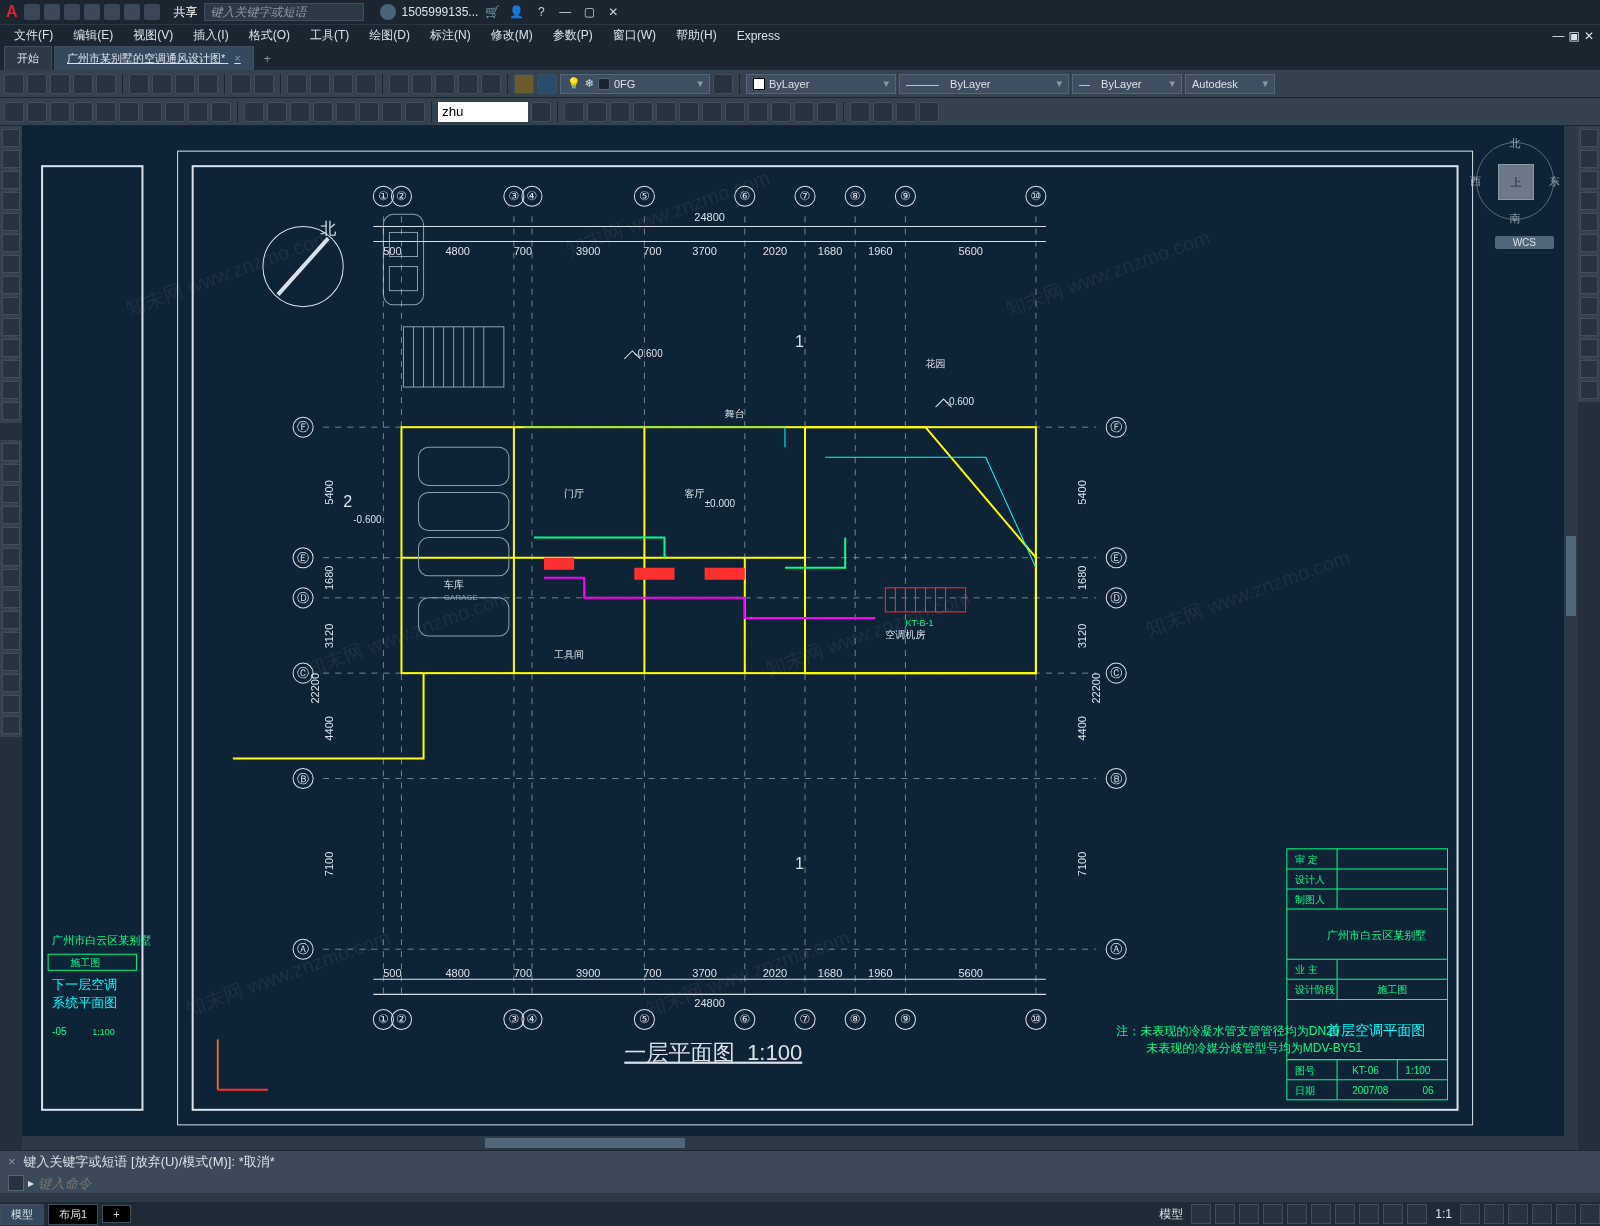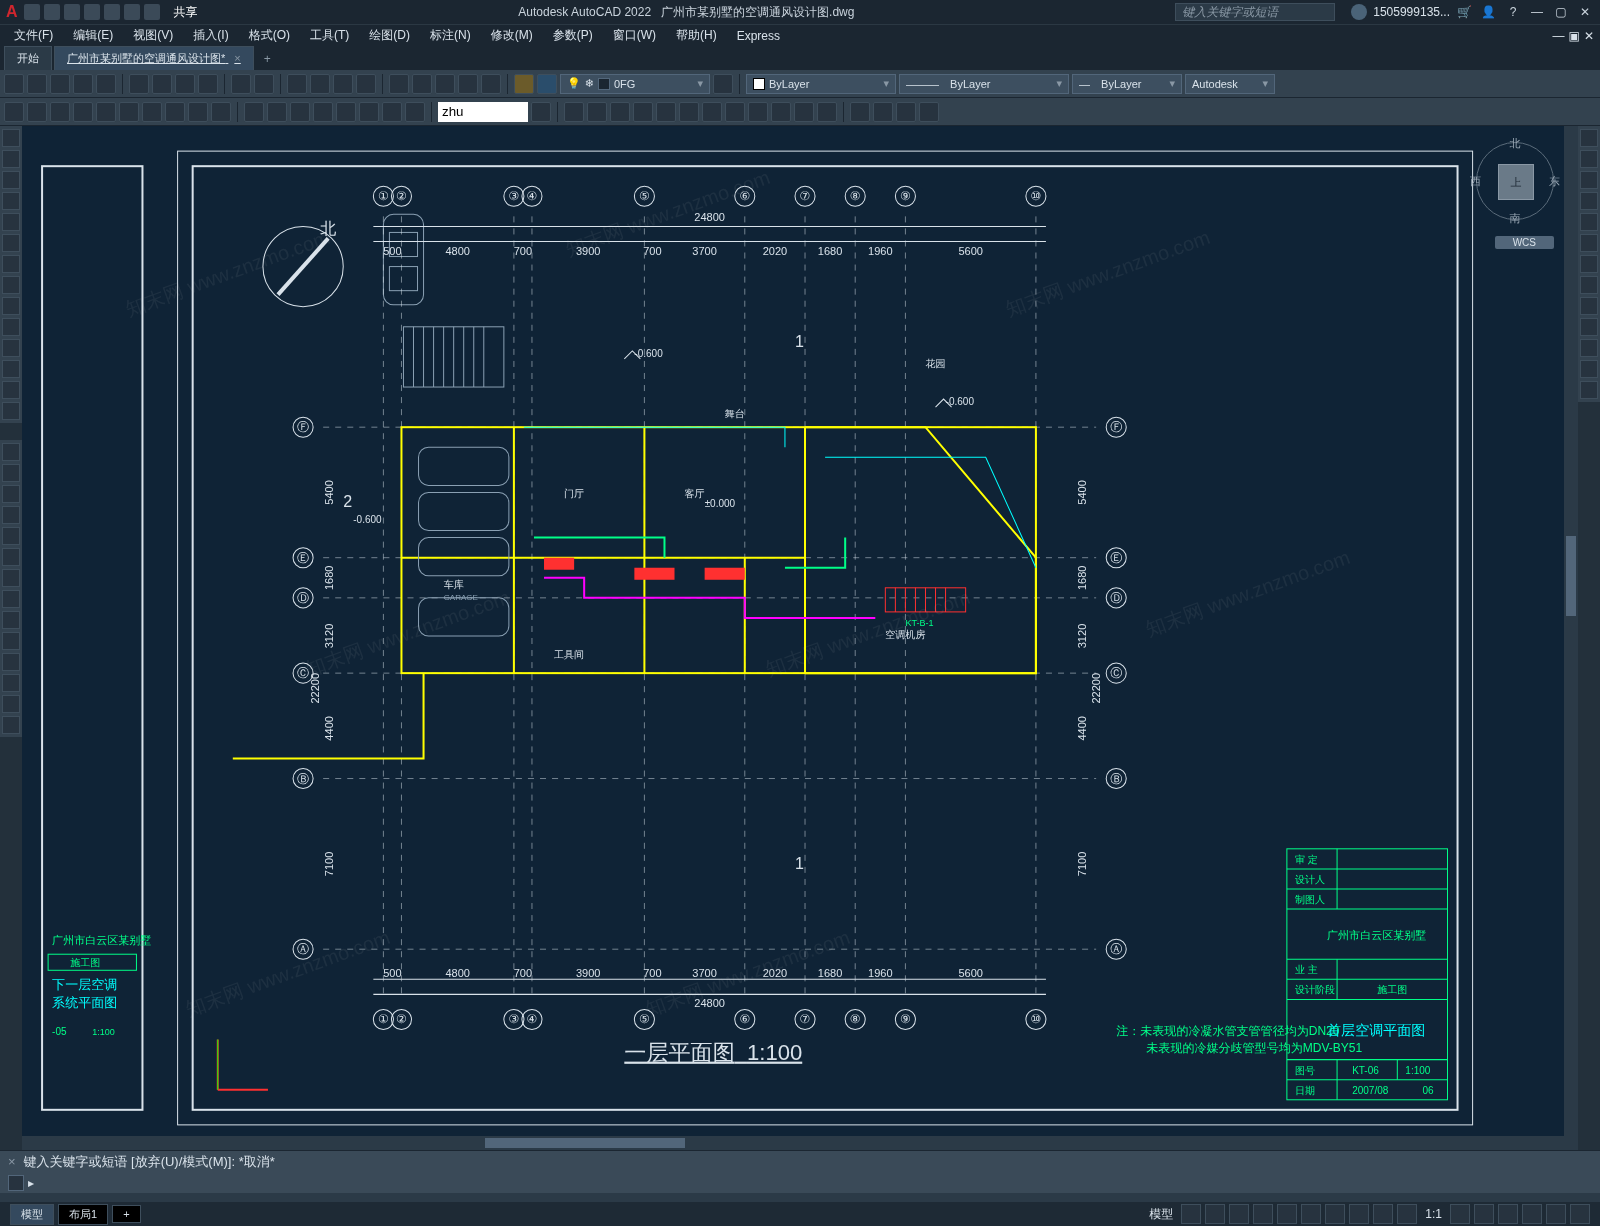--- a/index.html
+++ b/index.html
@@ -55,21 +55,21 @@
 .canvas-wrap svg { width:100%; height:100%; }
 
 
 .cmdbar { position:absolute; left:0; right:0; bottom:24px; height:52px; background:#2b3a47; border-top:1px solid #1b2631; display:flex; flex-direction:column; }
 .cmdbar .line { padding:2px 8px; color:#d9e2ea; background:#3a4a58; font-family:Consolas,monospace; font-size:13px; }
 .cmdbar .input-line { display:flex; align-items:center; padding:2px 8px; gap:4px; background:#3a4a58; }
 .cmdbar .input-line .ci { width:16px; height:16px; background:#27333f; border:1px solid #52667a; }
 .cmdbar .input-line input { flex:1; background:transparent; border:none; color:#a8b5c1; font-style:italic; font-family:Consolas,monospace; outline:none; }
 
 
-.statusbar { position:absolute; left:0; right:0; bottom:0; height:24px; background:#1e2a35; display:flex; align-items:center; padding:0 10px; gap:4px; }
+.statusbar { position:absolute; left:0; right:0; bottom:0; height:24px; background:#1e2a35; display:flex; align-items:center; padding:0 0; gap:4px; }
 .statusbar .stab { padding:2px 10px; background:#000000; border:1px solid #3e4e5c; font-size:11px; cursor:pointer; }
 .statusbar .stab.active { background:#34495e; }
 .statusbar .spacer { flex:1; }
 .statusbar .sico { width:20px; height:20px; background:#27333f; border:1px solid #3e4e5c; cursor:pointer; }
 .statusbar .stxt { color:#d9e2ea; padding:0 4px; }
 
 
 .viewcube { position:absolute; right:40px; top:136px; width:90px; height:90px; z-index:20; }
 .viewcube .ring { position:absolute; inset:6px; border:1px solid #5a6b7a; border-radius:50%; }
 .viewcube .cube { position:absolute; left:28px; top:28px; width:36px; height:36px; background:#6a7a88; border:1px solid #8a98a5; display:flex; align-items:center; justify-content:center; color:#1b2631; font-size:11px; }
@@ -99,24 +99,20 @@
   <div class="qat">
     <div class="ico"></div>
     <div class="ico"></div>
     <div class="ico"></div>
     <div class="ico"></div>
     <div class="ico"></div>
     <div class="ico"></div>
     <div class="ico"></div>
   </div>
   <span class="share">共享</span>
-  <div class="title">
-    <span>Autodesk AutoCAD 2022</span>&nbsp;&nbsp;
-    <span>广州市某别墅的空调通风设计图.dwg</span>
-  </div>
   <div class="search">键入关键字或短语</div>
   <div class="user">
     <div class="avatar"></div>
     <span>1505999135...</span>
     <div class="wbtn">🛒</div>
     <div class="wbtn">👤</div>
     <div class="wbtn">?</div>
   </div>
   <div class="wbtn">—</div>
   <div class="wbtn">▢</div>
@@ -625,20 +621,21 @@
 <div class="brand">知末</div>
 <div class="idstamp">ID:1158650363</div>
 
 <div class="cmdbar">
   <div class="line">
     <span style="color:#8a98a5">×</span>&nbsp;<span>键入关键字或短语 [放弃(U)/模式(M)]: *取消*</span>
   </div>
   <div class="input-line">
     <div class="ci"></div>
     <span>▸</span>
+    <input placeholder="键入命令" style="">
   </div>
 </div>
 
 <div class="statusbar">
   <div class="stab active">模型</div>
   <div class="stab">布局1</div>
   <div class="stab">+</div>
   <div class="spacer"></div>
   <span class="stxt">模型</span>
   <div class="sico"></div>

